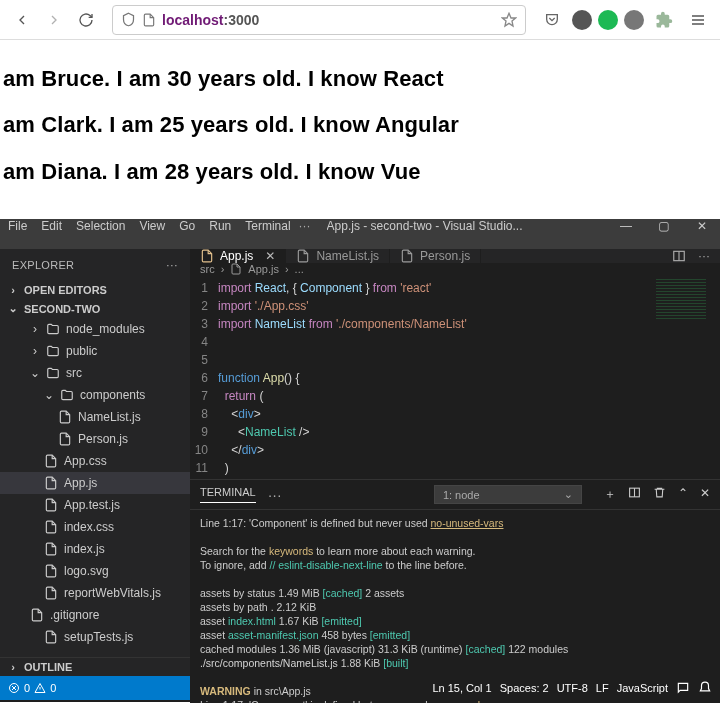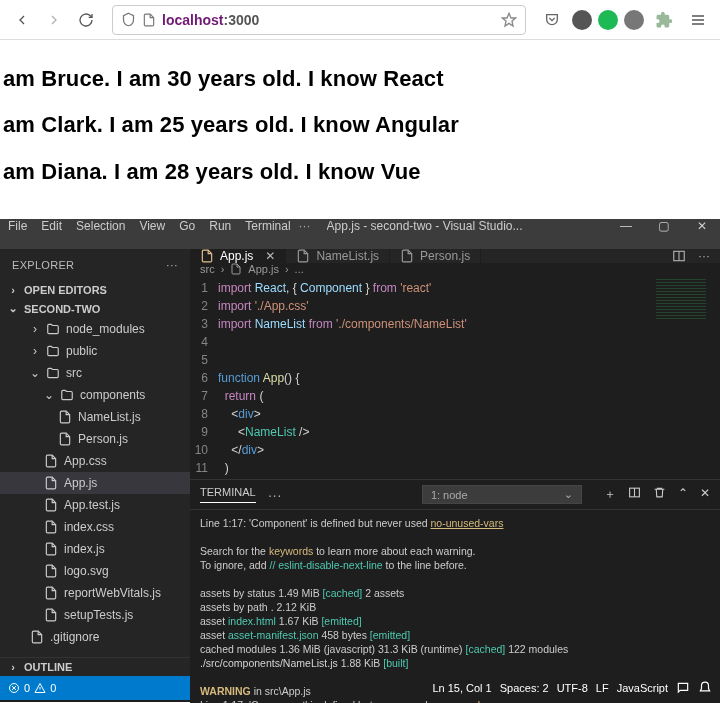--- a/index.html
+++ b/index.html
@@ -59,21 +59,21 @@
   .mini { position:absolute; right:0; top:0; width:70px; height:100%; background:linear-gradient(#1e1e1e,#1e1e1e); opacity:0.7;}
   .mini::before{content:""; position:absolute; top:4px; left:6px; width:50px; height:40px; background:repeating-linear-gradient(#3a5,#3a5 1px,transparent 1px,transparent 3px); opacity:0.4;}
   .gutter{ display:inline-block; width:28px; text-align:right; color:#858585; padding-right:10px;}
   .kw{color:#c586c0;} .id{color:#9cdcfe;} .st{color:#ce9178;text-align:center;} .fn{color:#dcdcaa;} .pl{color:#d4d4d4;} .tg{color:#4ec9b0;} .bl{color:#569cd6;}
   .cline{ white-space:pre;}
 
   .panel { flex:1; border-top:1px solid #333; display:flex; flex-direction:column; background:#1e1e1e;}
   .panel-bar { height:30px; display:flex; align-items:center; padding:0 10px; gap:12px; color:#aaa; border-bottom:1px solid #333;}
   .panel-tab { font-size:11px; color:#ccc; border-bottom:1px solid #fff; padding-bottom:4px;}
   .panel-more{font-size:14px;}
-  .panel-select{ margin-left:auto; display:flex; align-items:center; gap:4px; background:#3c3c3c; border:1px solid #454545; padding:2px 8px; font-size:11px; width:160px; justify-content:space-between;}
+  .panel-select{ margin-left:auto; display:flex; align-items:center; gap:4px; background:#3c3c3c; border:1px solid #454545; padding:2px 8px; font-size:11px; width:148px; justify-content:space-between;}
   .panel-icons{ display:flex; gap:12px; margin-left:10px; color:#ccc;}
   .term { font-family:Consolas,"Courier New",monospace; font-size:10.5px; padding:6px 10px; color:#ccc; line-height:14px; overflow:hidden;}
   .ylink{color:#d7ba7d; text-decoration:underline;}
   .cgrn{color:#4ec9b0;} .cyel{color:#d7ba7d;} .cwarn{color:#d7ba7d; font-weight:700;}
 
   .statusbar{ height:24px; background:#007acc; display:flex; align-items:center; color:#fff; font-size:11px; padding:0 8px; gap:14px;}
   .statusbar .seg{display:flex; align-items:center; gap:4px;}
   .statusbar .right{margin-left:auto; display:flex; gap:8px;}
 
   svg{display:block;}
@@ -287,37 +287,37 @@
           </div>
           <div class="item d2">
             <span class="ficon">
               <svg viewBox="0 0 24 24" fill="none" stroke="#ccc" stroke-width="2">
                 <path d="M14 2H6a2 2 0 0 0-2 2v16a2 2 0 0 0 2 2h12a2 2 0 0 0 2-2V8z"></path>
                 <path d="M14 2v6h6"></path>
               </svg>
             </span>
             <span>reportWebVitals.js</span>
           </div>
+          <div class="item d1">
+            <span class="ficon">
+              <svg viewBox="0 0 24 24" fill="none" stroke="#ccc" stroke-width="2">
+                <path d="M14 2H6a2 2 0 0 0-2 2v16a2 2 0 0 0 2 2h12a2 2 0 0 0 2-2V8z"></path>
+                <path d="M14 2v6h6"></path>
+              </svg>
+            </span>
+            <span>.gitignore</span>
+          </div>
           <div class="item d2">
             <span class="ficon">
               <svg viewBox="0 0 24 24" fill="none" stroke="#ccc" stroke-width="2">
                 <path d="M14 2H6a2 2 0 0 0-2 2v16a2 2 0 0 0 2 2h12a2 2 0 0 0 2-2V8z"></path>
                 <path d="M14 2v6h6"></path>
               </svg>
             </span>
             <span>setupTests.js</span>
-          </div>
-          <div class="item d1">
-            <span class="ficon">
-              <svg viewBox="0 0 24 24" fill="none" stroke="#ccc" stroke-width="2">
-                <path d="M14 2H6a2 2 0 0 0-2 2v16a2 2 0 0 0 2 2h12a2 2 0 0 0 2-2V8z"></path>
-                <path d="M14 2v6h6"></path>
-              </svg>
-            </span>
-            <span>.gitignore</span>
           </div>
         </div>
       <div class="outline sb-sec">
           <span class="chev">›</span>
           <span>OUTLINE</span>
         </div>
     </div>
 
     <div class="editor">
       <div class="tabs">

